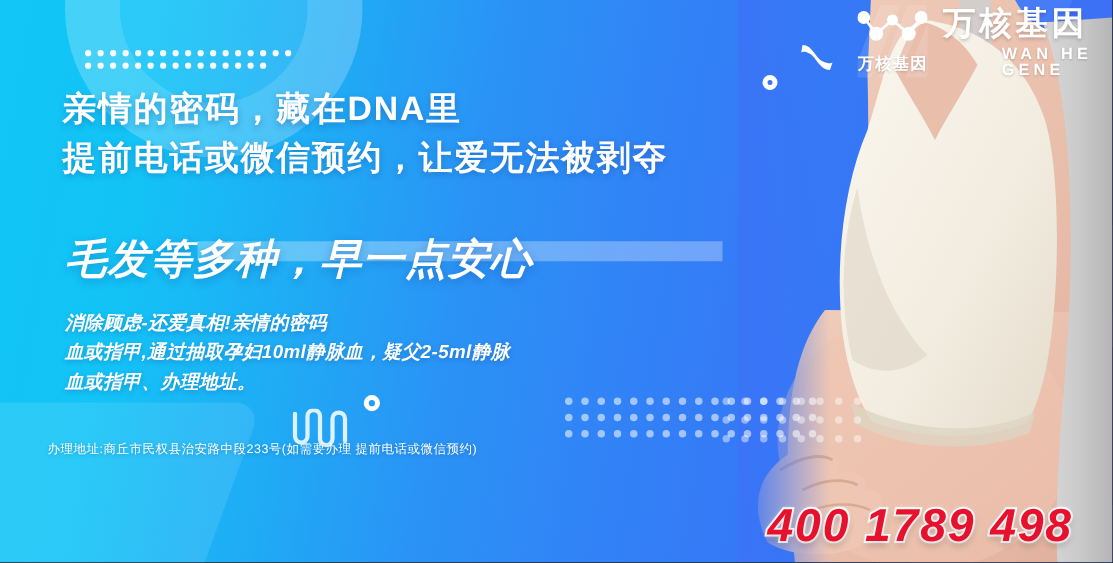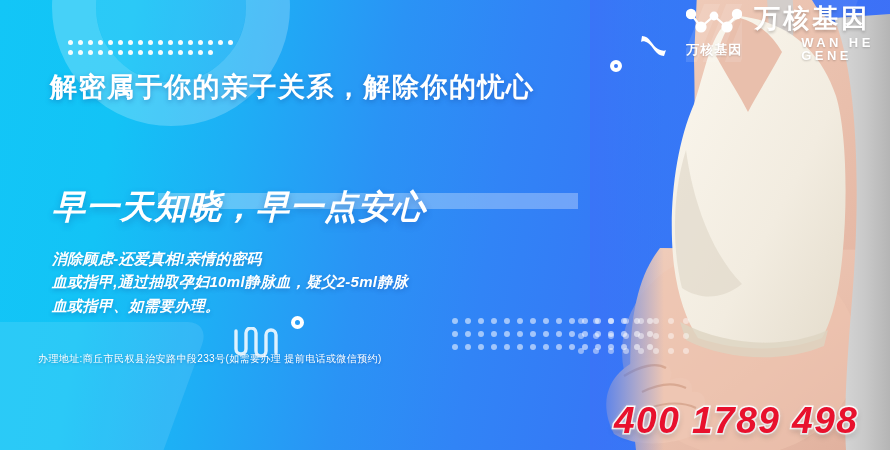--- a/index.html
+++ b/index.html
@@ -477,28 +477,29 @@
       </span>
       <div class="logo-badge-text">万核基因</div>
     </div>
     <div class="logo-words">
       <div class="logo-cn">万核基因</div>
       <div class="logo-en">WAN HE GENE</div>
     </div>
   </div>
 
   <div class="h1-block">
-    <div class="h1-line">解密属于你的亲子关系，解除你的忧心</div>
-  </div>
-
-  <div class="h2">早一天知晓，早一点安心</div>
+    <div class="h1-line">亲情的密码，藏在DNA里</div>
+    <div class="h1-line">提前电话或微信预约，让爱无法被剥夺</div>
+  </div>
+
+  <div class="h2">毛发等多种，早一点安心</div>
 
   <div class="body-block">
     <div class="body-line">消除顾虑-还爱真相!亲情的密码</div>
     <div class="body-line">血或指甲,通过抽取孕妇10ml静脉血，疑父2-5ml静脉</div>
-    <div class="body-line">血或指甲、如需要办理。</div>
+    <div class="body-line">血或指甲、办理地址。</div>
   </div>
 
   <div class="address">办理地址:商丘市民权县治安路中段233号(如需要办理 提前电话或微信预约)</div>
 
   <div class="phone">400 1789 498</div>
 
 </div>
 
 </body></html>

